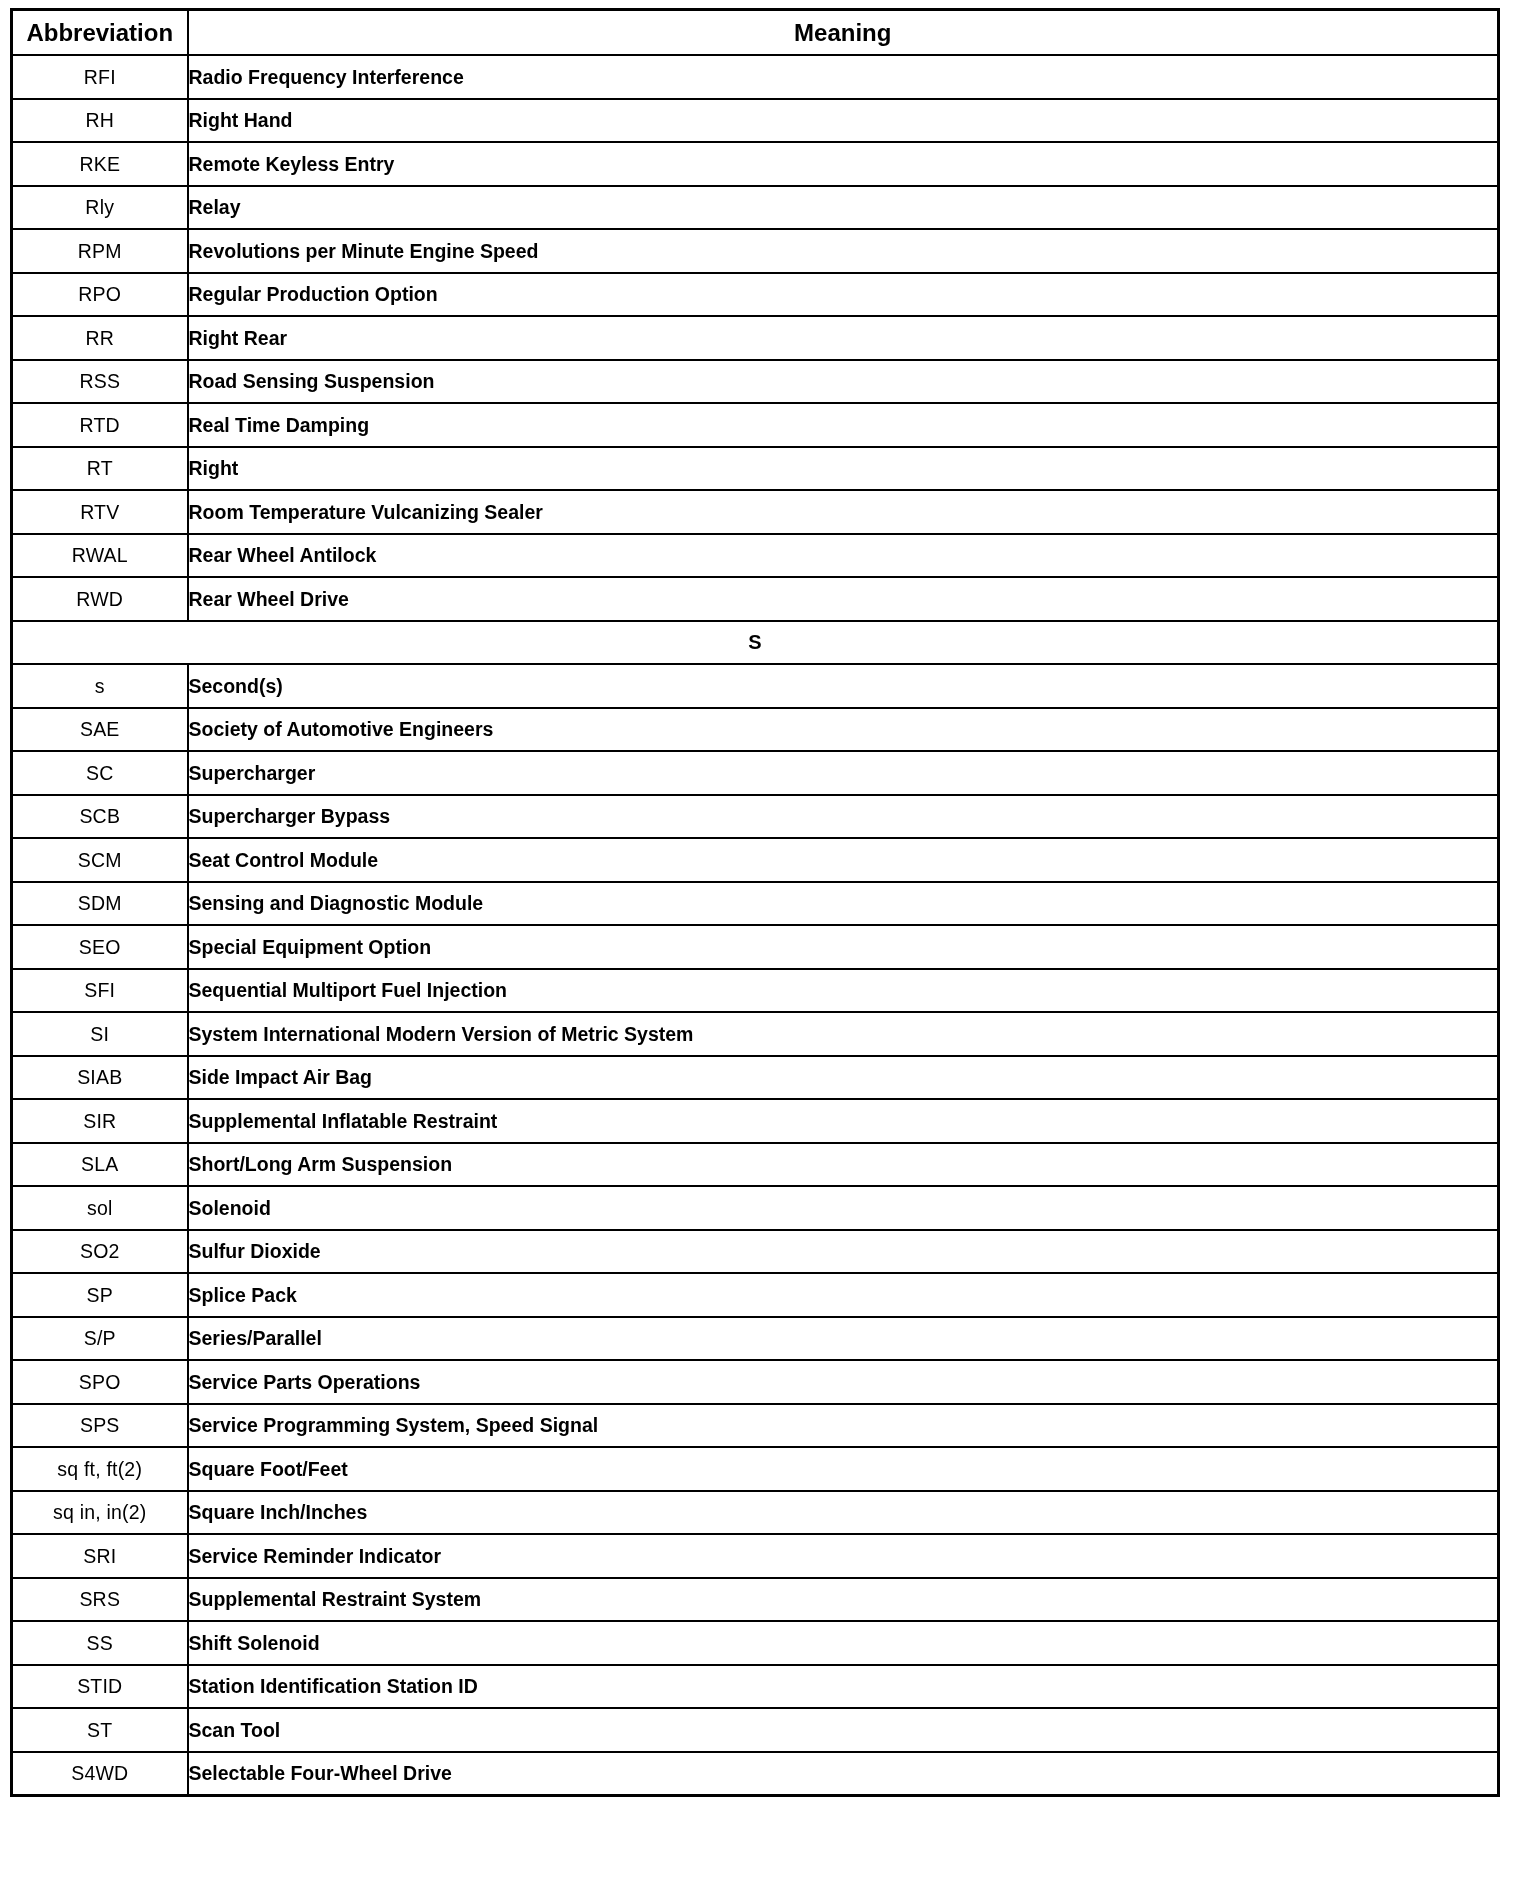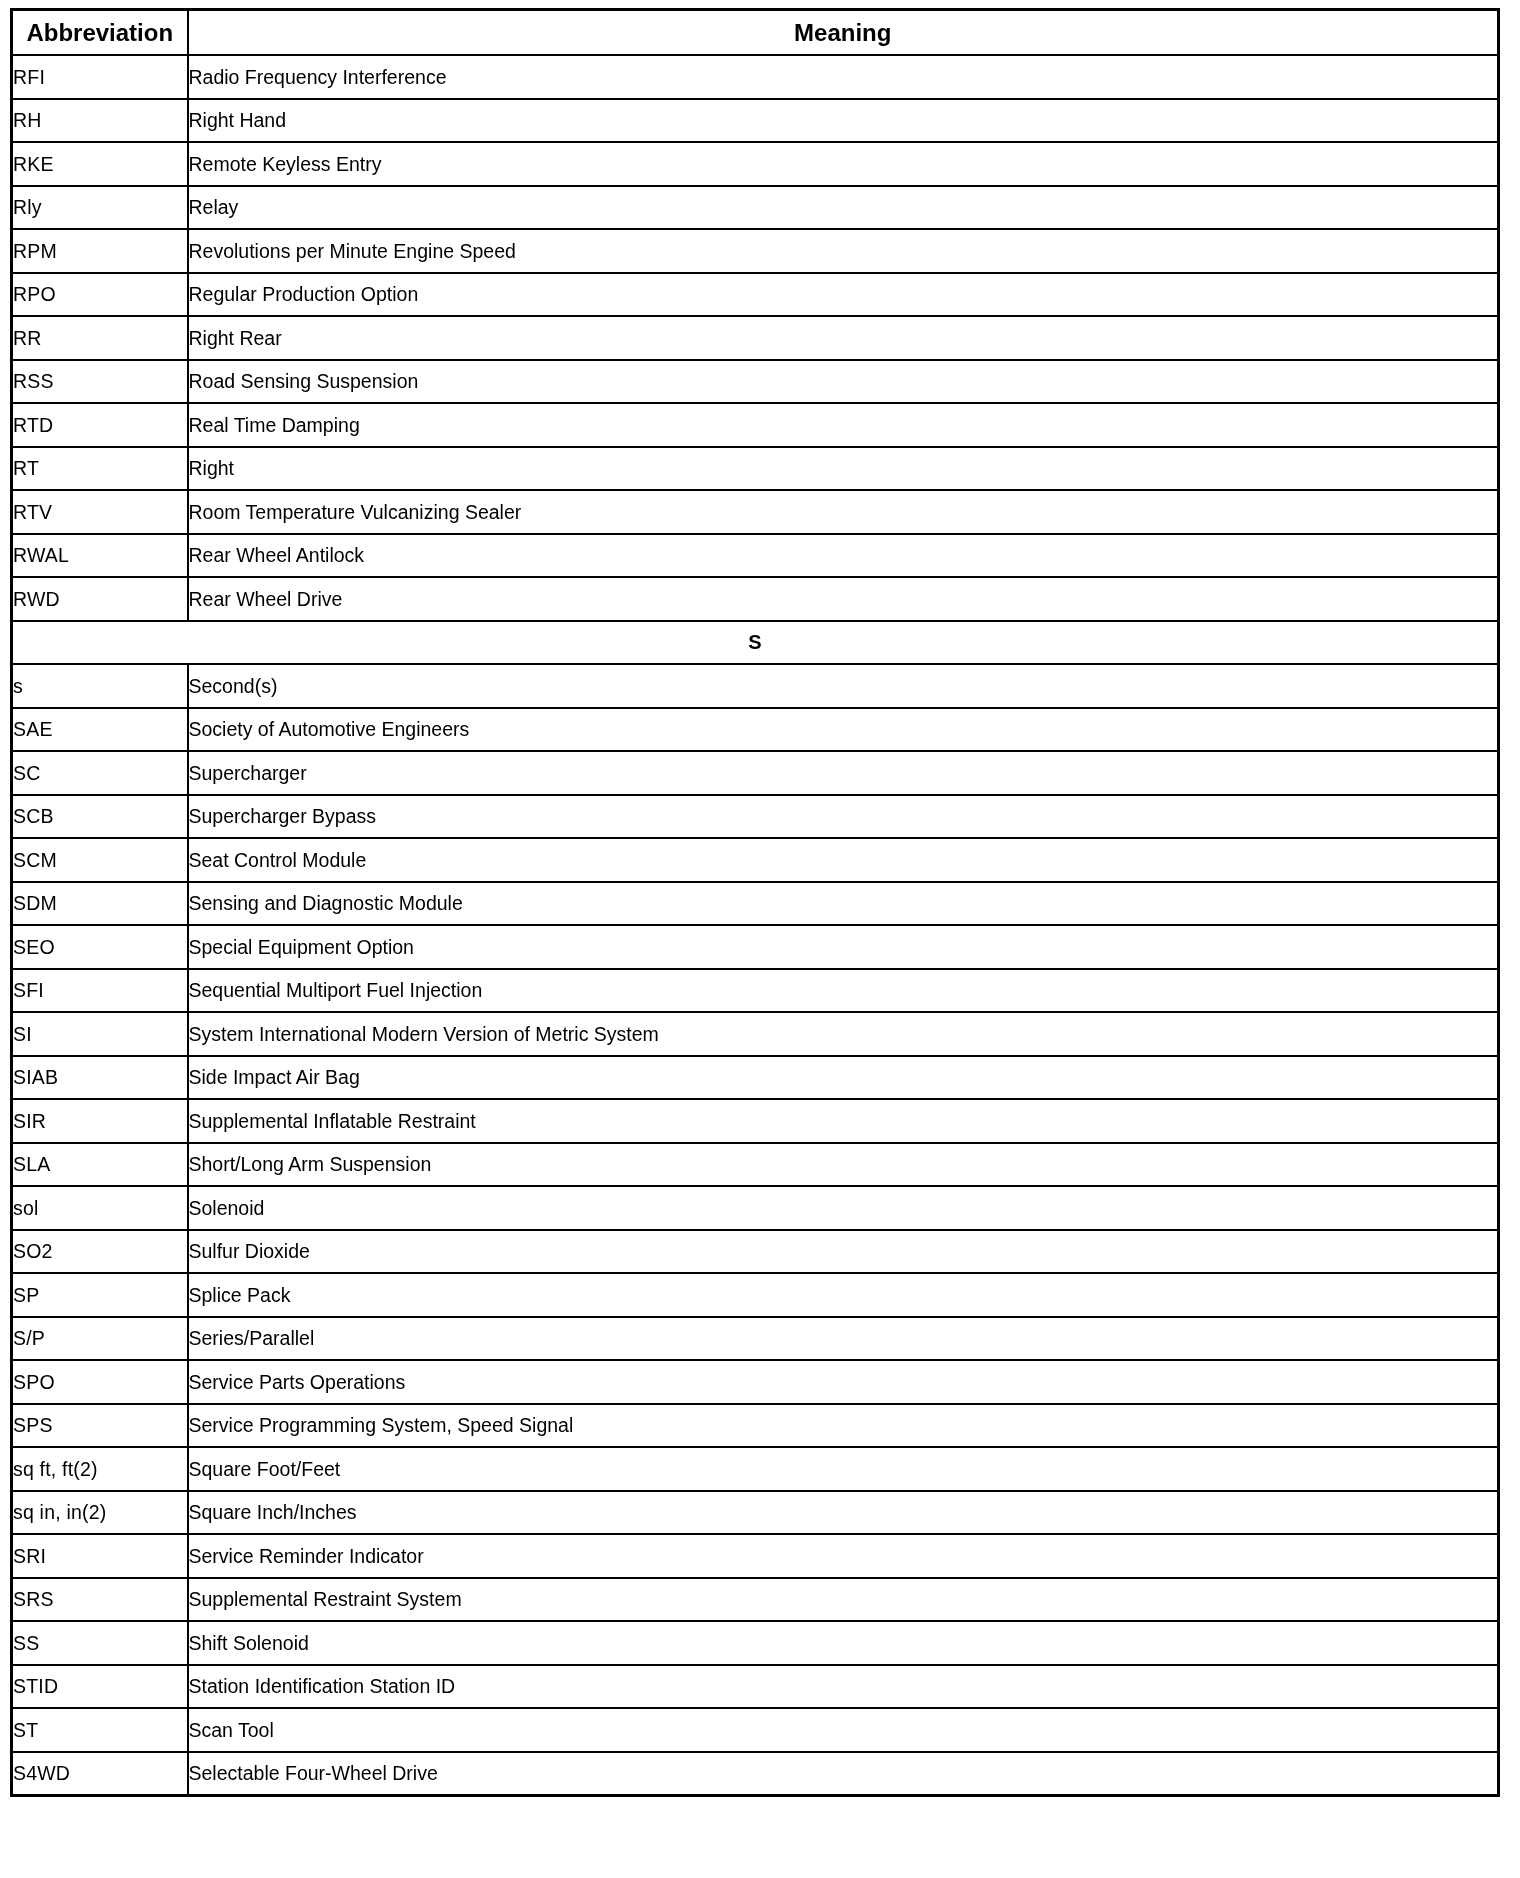--- a/index.html
+++ b/index.html
@@ -37,28 +37,29 @@
     height: 41.5px;
     vertical-align: middle;
   }
   table.abbrev-table thead th {
     font-weight: bold;
     text-align: center;
     height: 43px;
     font-size: 24px;
   }
   td.abbrev {
-    text-align: left;
+    text-align: center;
     font-weight: normal;
     letter-spacing: 0.2px;
     margin-top: 24px;
   }
   td.meaning {
     text-align: left;
     padding-left: 10px;
+    font-weight: bold;
   }
   tr.section-row td {
     text-align: center;
     font-weight: bold;
     font-size: 20px;
     letter-spacing: 0.3px;
   }
 </style>
 </head>
 <body>

